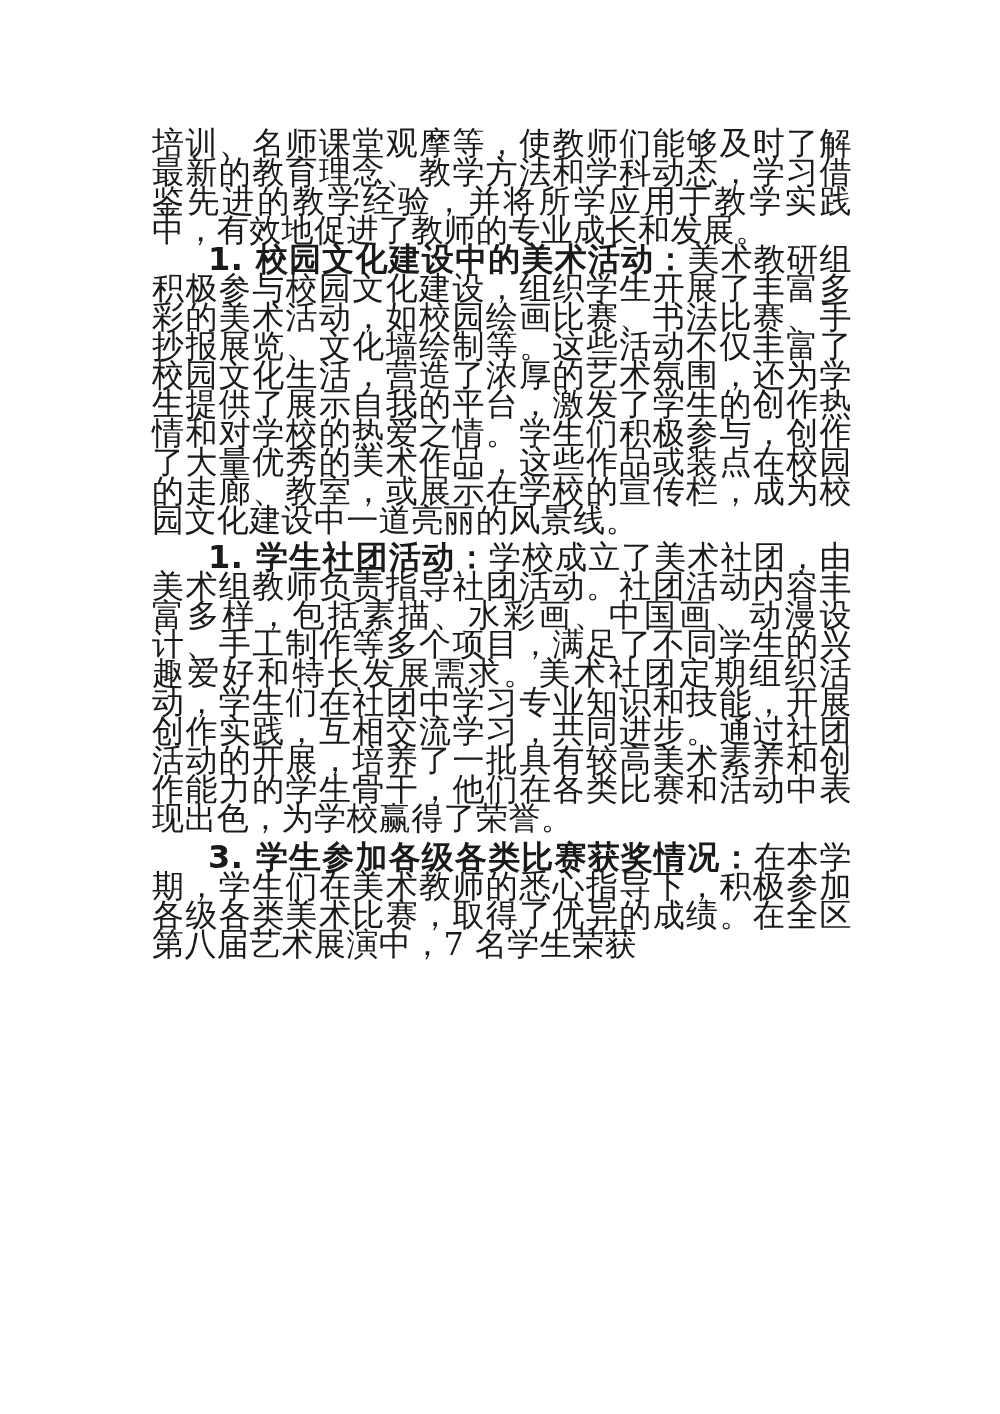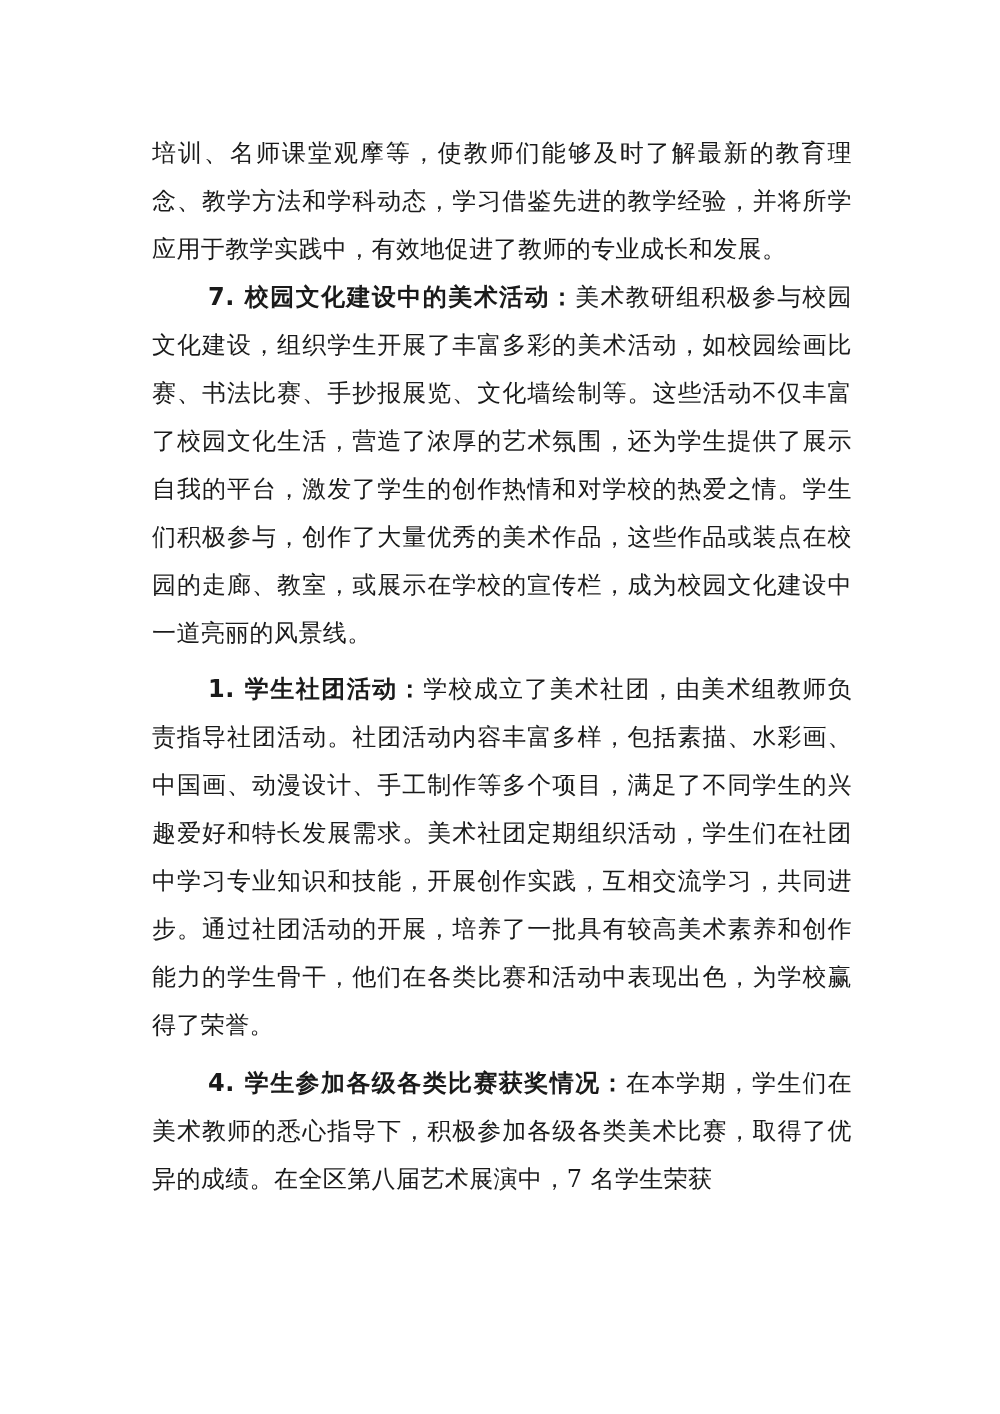--- a/index.html
+++ b/index.html
@@ -1,33 +1,33 @@
 <!DOCTYPE html>
 <html><head>
 <meta charset="utf-8">
 <style>
   html, body { margin: 0; padding: 0; background: #ffffff; }
   body { width: 1000px; height: 1414px; position: relative; overflow: hidden; }
   .page {
     position: absolute; left: 152px; top: 129px; width: 700px;
     font-family: "DejaVu Serif", "Liberation Serif", serif;
-    color: #1a1a1a; font-size: 24px; line-height: 48px;
+    color: #1a1a1a; font-size: 32px; line-height: 29px;
     letter-spacing: 0.4px;
   }
   .p { margin: 0; text-align: justify; text-align-last: left; }
   .indent { text-indent: 56px; }
   .lead { font-weight: bold; font-family: "DejaVu Sans", "Liberation Sans", sans-serif; letter-spacing: 0.6px; }
   .gap-sm { margin-top: 8px; }
   .gap-md { margin-top: 10px; }
 </style>
 </head>
 <body>
 
 <div class="page">
   <p class="p">培训、名师课堂观摩等，使教师们能够及时了解最新的教育理念、教学方法和学科动态，学习借鉴先进的教学经验，并将所学应用于教学实践中，有效地促进了教师的专业成长和发展。</p>
 
 
-  <p class="p indent"><span class="lead">7. 校园文化建设中的美术活动：</span><span>美术教研组积极参与校园文化建设，组织学生开展了丰富多彩的美术活动，如校园绘画比赛、书法比赛、手抄报展览、文化墙绘制等。这些活动不仅丰富了校园文化生活，营造了浓厚的艺术氛围，还为学生提供了展示自我的平台，激发了学生的创作热情和对学校的热爱之情。学生们积极参与，创作了大量优秀的美术作品，这些作品或装点在校园的走廊、教室，或展示在学校的宣传栏，成为校园文化建设中一道亮丽的风景线。</span></p>
+  <p class="p indent"><span class="lead">1. 校园文化建设中的美术活动：</span><span>美术教研组积极参与校园文化建设，组织学生开展了丰富多彩的美术活动，如校园绘画比赛、书法比赛、手抄报展览、文化墙绘制等。这些活动不仅丰富了校园文化生活，营造了浓厚的艺术氛围，还为学生提供了展示自我的平台，激发了学生的创作热情和对学校的热爱之情。学生们积极参与，创作了大量优秀的美术作品，这些作品或装点在校园的走廊、教室，或展示在学校的宣传栏，成为校园文化建设中一道亮丽的风景线。</span></p>
 
   <p class="p indent gap-sm"><span class="lead">1. 学生社团活动：</span><span>学校成立了美术社团，由美术组教师负责指导社团活动。社团活动内容丰富多样，包括素描、水彩画、中国画、动漫设计、手工制作等多个项目，满足了不同学生的兴趣爱好和特长发展需求。美术社团定期组织活动，学生们在社团中学习专业知识和技能，开展创作实践，互相交流学习，共同进步。通过社团活动的开展，培养了一批具有较高美术素养和创作能力的学生骨干，他们在各类比赛和活动中表现出色，为学校赢得了荣誉。</span></p>
 
-  <p class="p indent gap-md"><span class="lead">4. 学生参加各级各类比赛获奖情况：</span><span>在本学期，学生们在美术教师的悉心指导下，积极参加各级各类美术比赛，取得了优异的成绩。在全区第八届艺术展演中，7 名学生荣获</span></p>
+  <p class="p indent gap-md"><span class="lead">3. 学生参加各级各类比赛获奖情况：</span><span>在本学期，学生们在美术教师的悉心指导下，积极参加各级各类美术比赛，取得了优异的成绩。在全区第八届艺术展演中，7 名学生荣获</span></p>
 </div>
 
 </body></html>

